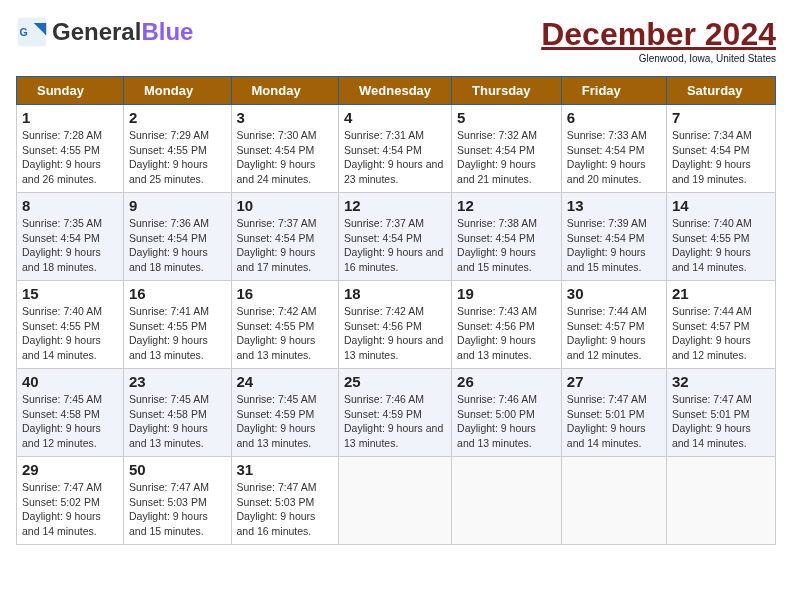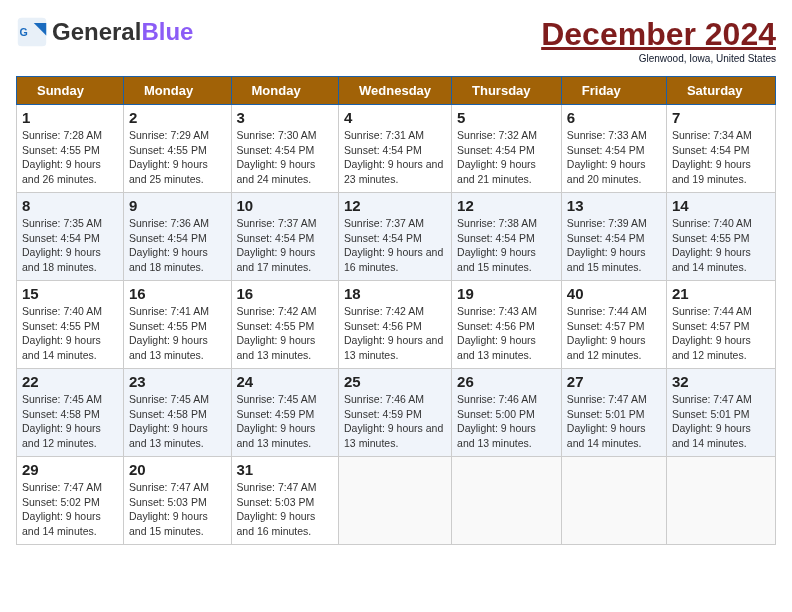--- a/index.html
+++ b/index.html
@@ -197,31 +197,31 @@
         </td>
         <td>
           <span class="day-number">18</span>
           <div class="day-info">Sunrise: 7:42 AM<br>Sunset: 4:56 PM<br>Daylight: 9 hours and 13 minutes.</div>
         </td>
         <td>
           <span class="day-number">19</span>
           <div class="day-info">Sunrise: 7:43 AM<br>Sunset: 4:56 PM<br>Daylight: 9 hours and 13 minutes.</div>
         </td>
         <td>
-          <span class="day-number">40</span>
+          <span class="day-number">30</span>
           <div class="day-info">Sunrise: 7:44 AM<br>Sunset: 4:57 PM<br>Daylight: 9 hours and 12 minutes.</div>
         </td>
         <td>
           <span class="day-number">21</span>
           <div class="day-info">Sunrise: 7:44 AM<br>Sunset: 4:57 PM<br>Daylight: 9 hours and 12 minutes.</div>
         </td>
       </tr>
       <tr class="row-alt">
         <td>
-          <span class="day-number">22</span>
+          <span class="day-number">40</span>
           <div class="day-info">Sunrise: 7:45 AM<br>Sunset: 4:58 PM<br>Daylight: 9 hours and 12 minutes.</div>
         </td>
         <td>
           <span class="day-number">23</span>
           <div class="day-info">Sunrise: 7:45 AM<br>Sunset: 4:58 PM<br>Daylight: 9 hours and 13 minutes.</div>
         </td>
         <td>
           <span class="day-number">24</span>
           <div class="day-info">Sunrise: 7:45 AM<br>Sunset: 4:59 PM<br>Daylight: 9 hours and 13 minutes.</div>
         </td>
@@ -241,21 +241,21 @@
           <span class="day-number">32</span>
           <div class="day-info">Sunrise: 7:47 AM<br>Sunset: 5:01 PM<br>Daylight: 9 hours and 14 minutes.</div>
         </td>
       </tr>
       <tr>
         <td>
           <span class="day-number">29</span>
           <div class="day-info">Sunrise: 7:47 AM<br>Sunset: 5:02 PM<br>Daylight: 9 hours and 14 minutes.</div>
         </td>
         <td>
-          <span class="day-number">20</span>
+          <span class="day-number">50</span>
           <div class="day-info">Sunrise: 7:47 AM<br>Sunset: 5:03 PM<br>Daylight: 9 hours and 15 minutes.</div>
         </td>
         <td>
           <span class="day-number">31</span>
           <div class="day-info">Sunrise: 7:47 AM<br>Sunset: 5:03 PM<br>Daylight: 9 hours and 16 minutes.</div>
         </td>
         <td class="empty-cell"></td>
         <td class="empty-cell"></td>
         <td class="empty-cell"></td>
         <td class="empty-cell"></td>

